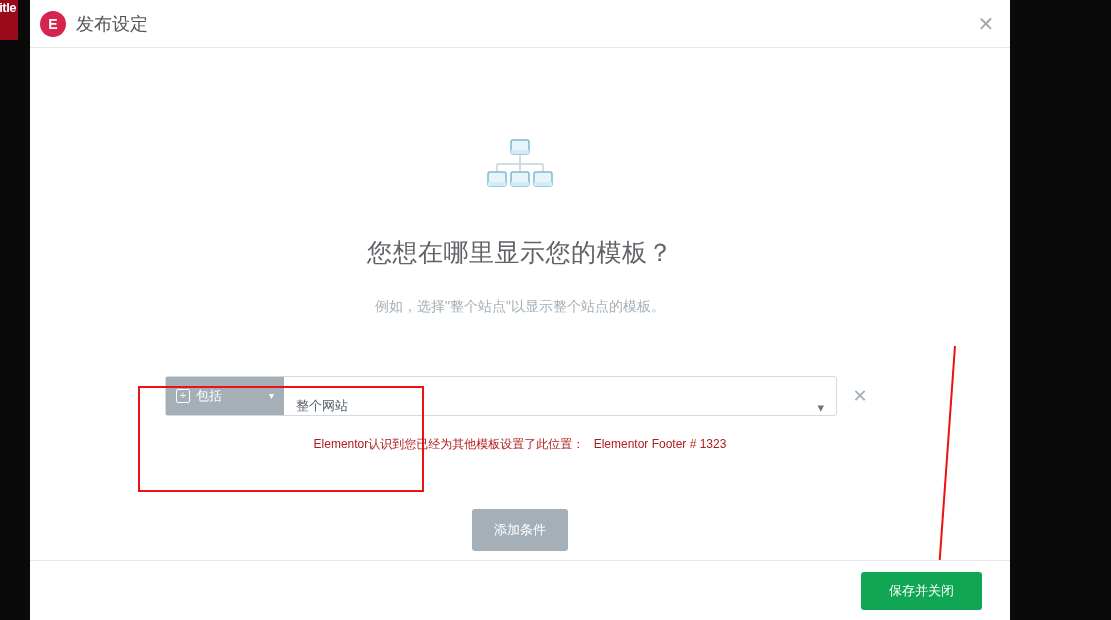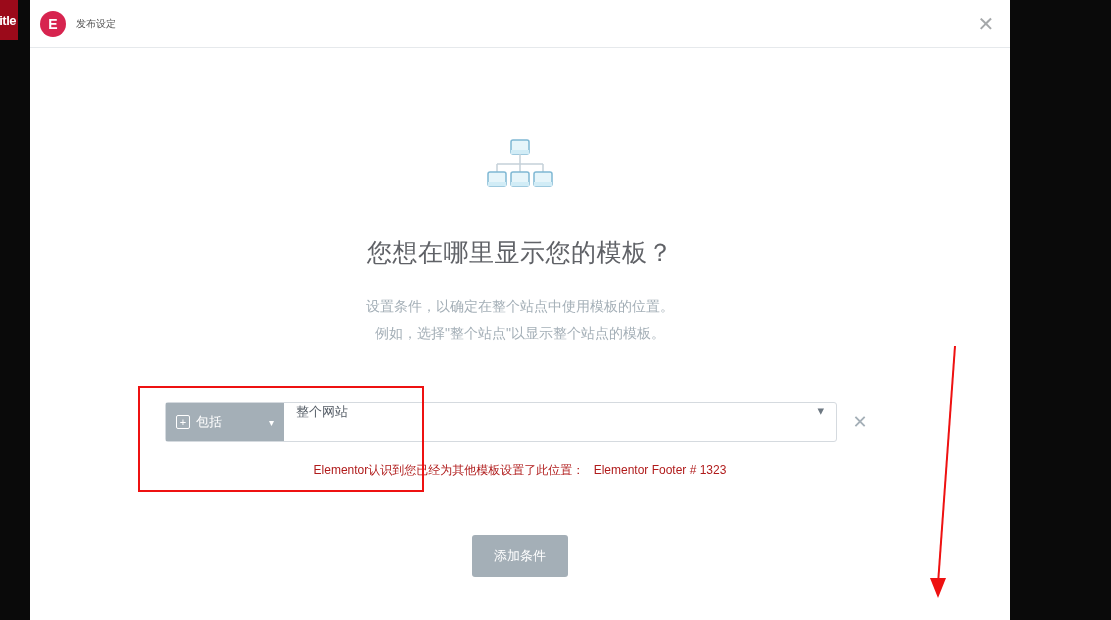--- a/index.html
+++ b/index.html
@@ -1,19 +1,19 @@
 <!DOCTYPE html>
 <html><head>
 <meta charset="utf-8">
 <style>
   * { box-sizing: border-box; margin: 0; padding: 0; }
   html, body { width: 1111px; height: 620px; font-family: -apple-system, BlinkMacSystemFont, "Segoe UI", Arial, "Microsoft YaHei", sans-serif; background: #0a0a0a; overflow: hidden; }
 
   .backdrop { position: absolute; inset: 0; background: #0a0a0a; }
-  .backdrop .left-strip { position: absolute; left: 0; top: 0; width: 18px; height: 40px; background: #9b0a1a; display:flex; align-items:center; justify-content:flex-end; padding-right:2px; color:#fff; font-size:13px; font-weight: 600; letter-spacing: -0.5px; }
+  .backdrop .left-strip { position: absolute; left: 0; top: 0; width: 18px; height: 40px; background: #9b0a1a; display:flex; justify-content:flex-end; padding-right:2px; color:#fff; font-size:13px; font-weight: 600; letter-spacing: -0.5px; }
 
   .modal {
     position: absolute;
     left: 30px; top: 0;
     width: 980px; height: 620px;
     background: #ffffff;
     display: flex; flex-direction: column;
     box-shadow: none;
   }
 
@@ -24,21 +24,21 @@
     padding: 0 12px 0 10px;
     flex-shrink: 0;
   }
   .brand-icon {
     width: 26px; height: 26px; border-radius: 50%;
     background: #d7244f;
     display:flex; align-items:center; justify-content:center;
     color:#fff; font-weight:700; font-size:14px;
     margin-right: 10px;
   }
-  .header-title { font-size: 10px; color: #555; flex: 1; }
+  .header-title { font-size: 18px; color: #555; flex: 1; }
   .header-close { width: 24px; height: 24px; display:flex; align-items:center; justify-content:center; color:#a5a8aa; font-size: 20px; cursor:pointer; }
 
   .modal-body {
     flex: 1;
     position: relative;
     overflow-y: scroll;
     overflow-x: hidden;
     padding: 0 0 30px 0;
   }
 
@@ -71,21 +71,21 @@
     padding: 0 10px;
     color:#fff; font-size: 13px;
     position: relative;
   }
   .inc-select .plus {
     width: 14px; height:14px; border:1.5px solid #fff; border-radius:2px; display:flex;align-items:center;justify-content:center; margin-right:6px; font-size:11px; line-height:1;
   }
   .inc-select .caret { margin-left:auto; font-size:10px; }
   .scope-select {
     flex:1;
-    display:flex; align-items:flex-start;
+    display:flex; align-items:flex-end;
     padding: 0 12px;
     font-size: 13px; color: #555d66;
     position:relative;
   }
   .scope-select .caret { margin-left:auto; color:#6d7882; }
   .row-close {
     width: 30px; display:flex; align-items:center; justify-content:center;
     color:#a4afb7; font-size:18px; cursor:pointer; margin-left: 8px;
   }
 
@@ -173,21 +173,20 @@
         <rect x="26" y="34" width="18" height="14" rx="2" fill="#e6f5fa" stroke="#7fb8d4" stroke-width="1.5"></rect>
         <rect x="26" y="44" width="18" height="4" fill="#d1ecf6"></rect>
         <rect x="49" y="34" width="18" height="14" rx="2" fill="#e6f5fa" stroke="#7fb8d4" stroke-width="1.5"></rect>
         <rect x="49" y="44" width="18" height="4" fill="#d1ecf6"></rect>
       </svg>
     </div>
 
     <div class="heading">您想在哪里显示您的模板？</div>
 
     <div class="subtext">
-      <p>设置条件，以确定在整个站点中使用模板的位置。</p>
       <p>例如，选择"整个站点"以显示整个站点的模板。</p>
     </div>
 
     <div class="condition-area">
       <div class="condition-row">
         <div class="inc-select">
           <span class="plus">+</span>
           <span>包括</span>
           <span class="caret"></span>
         </div>
@@ -210,14 +209,17 @@
 
     <div class="red-box" style="left:108px; top:338px; width:286px; height:106px;"></div>
 
     <svg class="arrow-svg" style="left:860px; top:298px; width:80px; height:260px;" viewBox="0 0 80 260">
       <line x1="65" y1="0" x2="48" y2="238" stroke="#e11" stroke-width="2"></line>
       <polygon points="48,252 40,232 56,232" fill="#e11"></polygon>
     </svg>
 
   </div>
 
+  <div class="modal-footer">
+    <button class="save-btn">保存并关闭</button>
+  </div>
 
 </div>
 
 </body></html>

